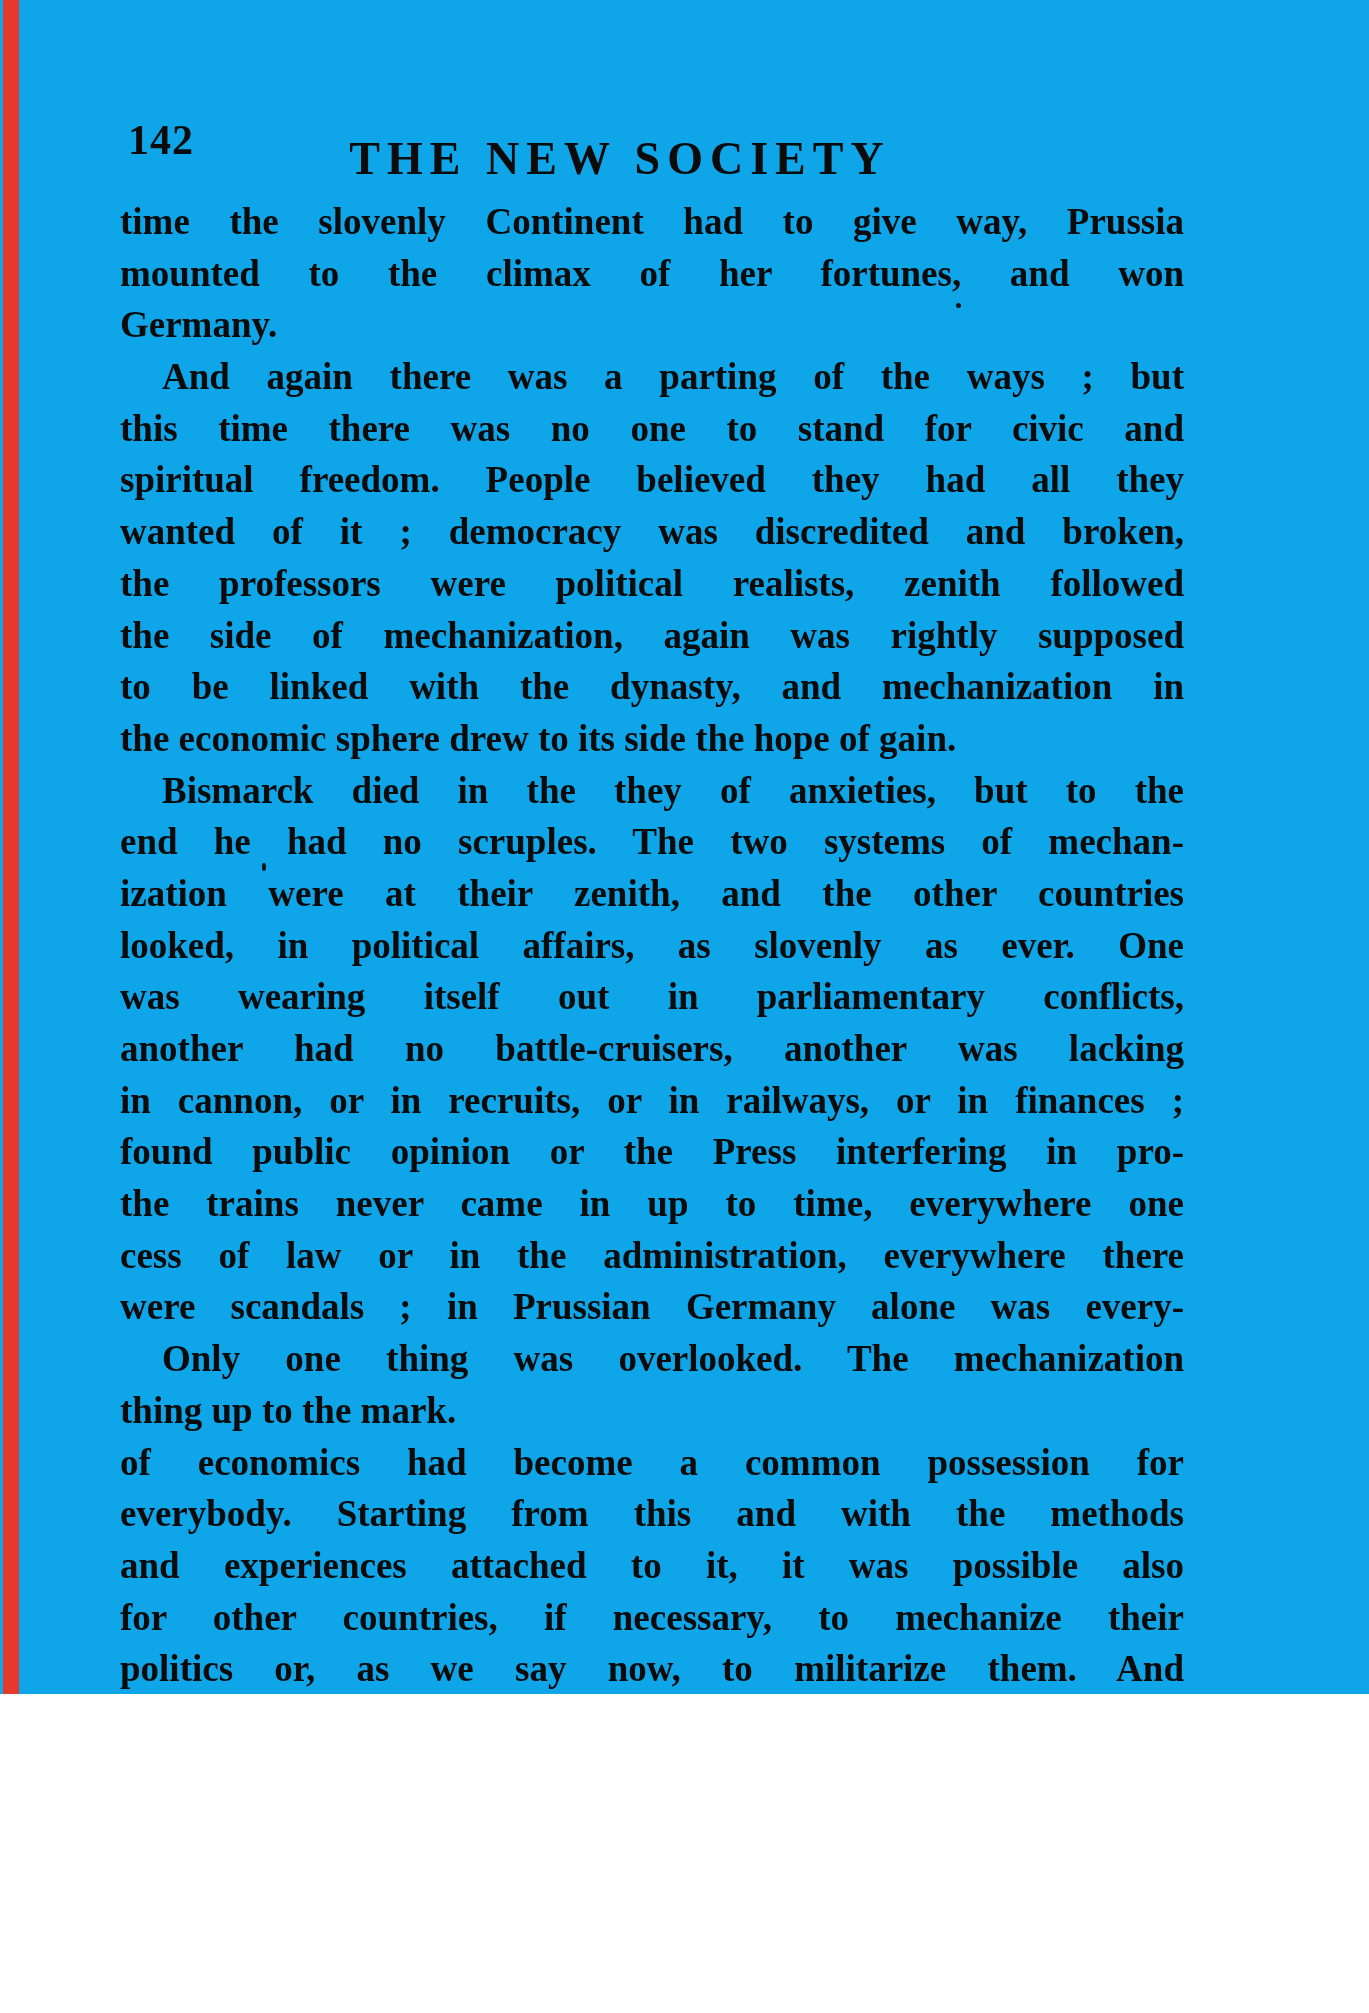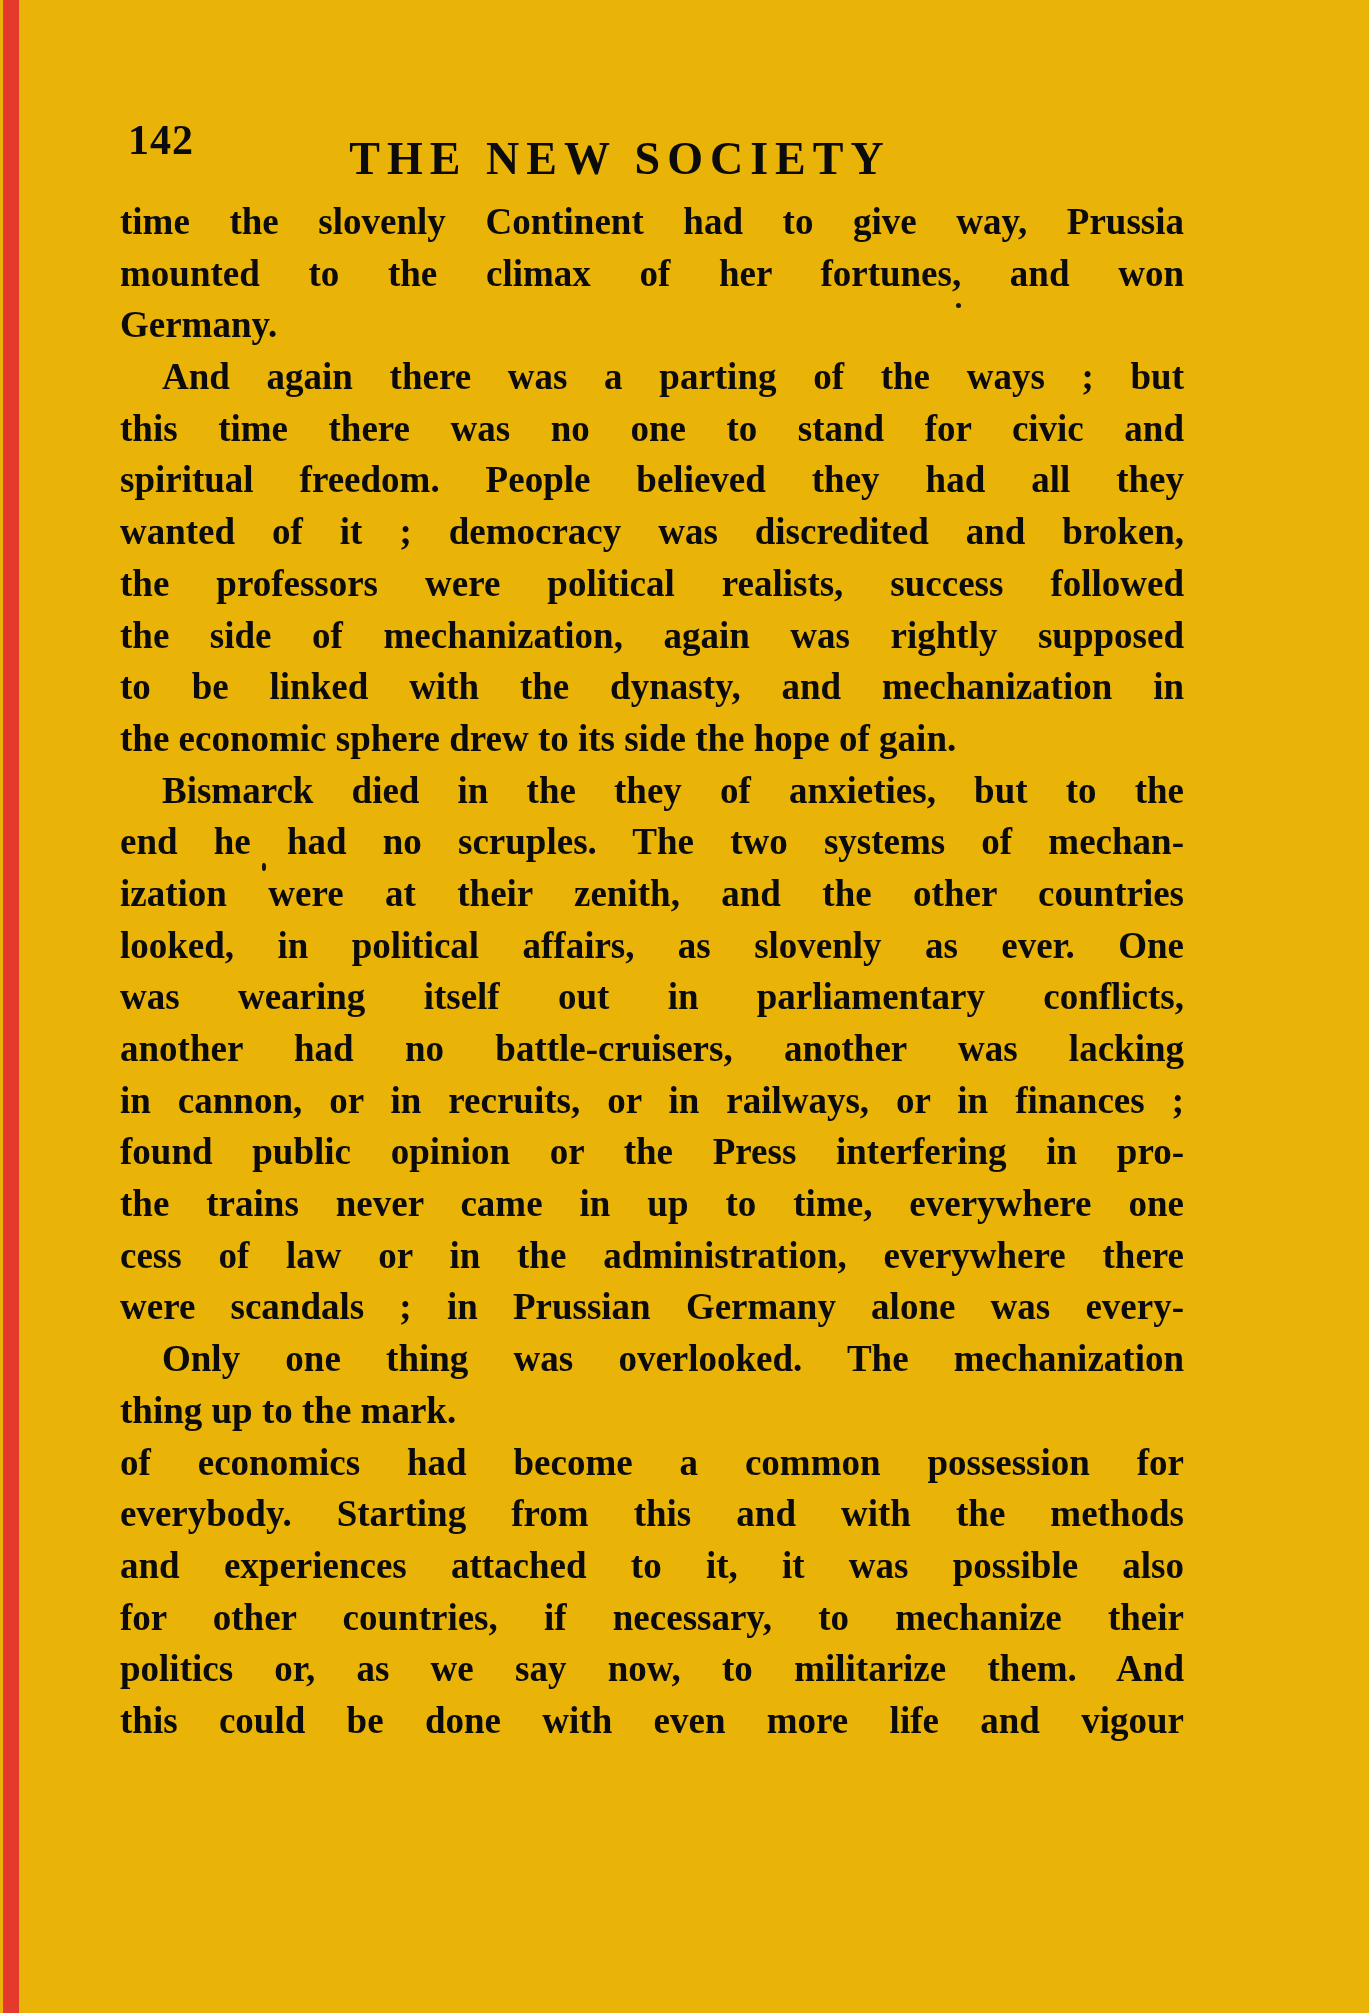--- a/index.html
+++ b/index.html
@@ -1,20 +1,20 @@
 <!DOCTYPE html>
 <html><head>
 <meta charset="utf-8">
 <style>
   html, body { margin: 0; padding: 0; background: #ffffff; }
   .page {
     position: relative;
     width: 1369px;
-    height: 2013px;
-    background: #eab308;
+    height: 1694px;
+    background: #0ea5e9;
     overflow: hidden;
     font-family: "Liberation Serif", serif;
     color: #0b0b0b;
   }
   
   .scan-stripe {
     position: absolute;
     left: 3px; top: 0;
     width: 16px; height: 2013px;
   }
@@ -84,21 +84,21 @@
   </header>
 
   <main class="text-block">
       <div class="line">time the slovenly Continent had to give way, Prussia</div>
       <div class="line">mounted to the climax of her fortunes, and won</div>
       <div class="line short">Germany.</div>
       <div class="line indent">And again there was a parting of the ways ; but</div>
       <div class="line">this time there was no one to stand for civic and</div>
       <div class="line">spiritual freedom. People believed they had all they</div>
       <div class="line">wanted of it ; democracy was discredited and broken,</div>
-      <div class="line">the professors were political realists, success followed</div>
+      <div class="line">the professors were political realists, zenith followed</div>
       <div class="line">the side of mechanization, again was rightly supposed</div>
       <div class="line">to be linked with the dynasty, and mechanization in</div>
       <div class="line short">the economic sphere drew to its side the hope of gain.</div>
       <div class="line indent">Bismarck died in the they of anxieties, but to the</div>
       <div class="line">end he had no scruples. The two systems of mechan-</div>
       <div class="line">ization were at their zenith, and the other countries</div>
       <div class="line">looked, in political affairs, as slovenly as ever. One</div>
       <div class="line">was wearing itself out in parliamentary conflicts,</div>
       <div class="line">another had no battle-cruisers, another was lacking</div>
       <div class="line">in cannon, or in recruits, or in railways, or in finances ;</div>

